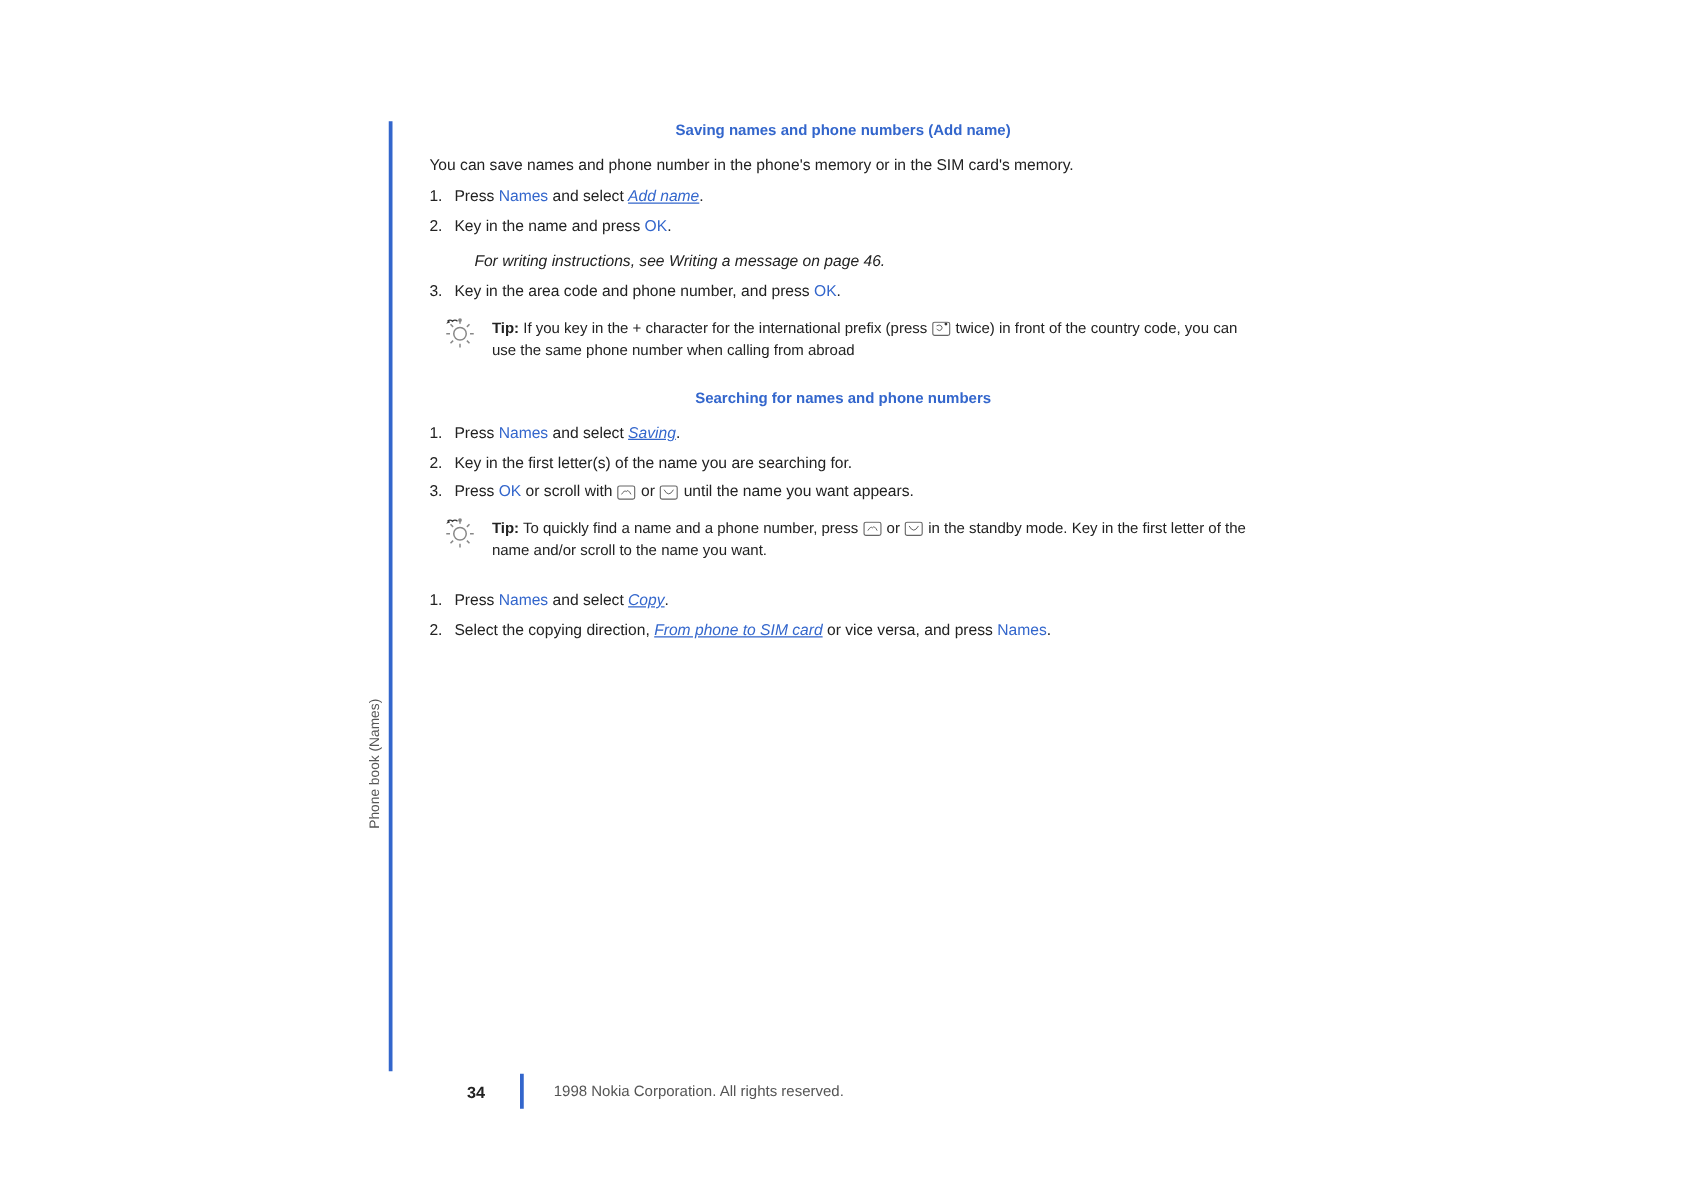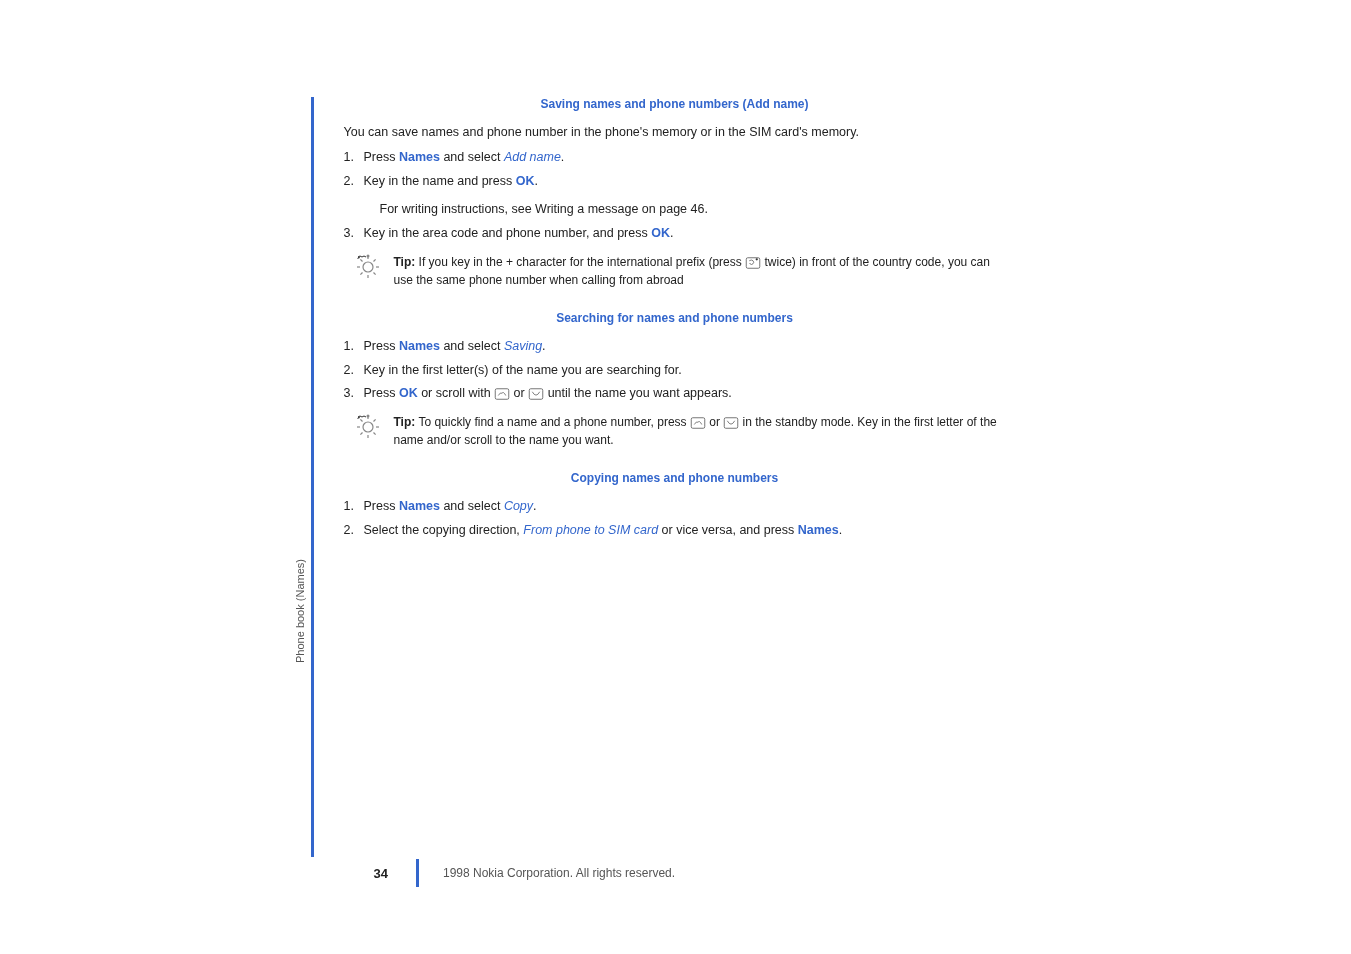--- a/index.html
+++ b/index.html
@@ -105,26 +105,27 @@
 
     .numbered-list li .num {
       position: absolute;
       left: 0;
       font-weight: normal;
     }
 
     
     .blue-bold {
       color: #3366cc;
-      font-weight: bold;
+      font-weight: normal;
     }
 
     .blue-italic {
       color: #3366cc;
       font-style: italic;
+      text-decoration: underline;
     }
 
     
     .tip-box {
       display: flex;
       align-items: flex-start;
       margin: 8px 0 14px 0;
       padding-left: 10px;
     }
 
@@ -177,20 +178,21 @@
 
     .footer-text {
       font-size: 12px;
       color: #555;
     }
 
     
     .indented {
       padding-left: 36px;
       margin-bottom: 5px;
+      font-style: italic;
     }
 
     svg.tip-svg {
       width: 28px;
       height: 28px;
     }
 
     svg.phone-svg {
       width: 16px;
       height: 12px;
@@ -324,21 +326,20 @@
             <svg class="phone-svg" viewBox="0 0 20 16">
               <rect x="1" y="1" width="18" height="14" rx="2" fill="none" stroke="#666" stroke-width="1.2"></rect>
               <path d="M5 5 Q10 14 15 5" fill="none" stroke="#555" stroke-width="1"></path>
             </svg>
             in the standby mode. Key in the first letter of the name and/or scroll to the name you want.
           </div>
         </div>
       </div>
 
       <div class="section">
-        <div class="section-heading">Copying names and phone numbers</div>
 
         <ol class="numbered-list">
           <li>
             <span class="num">1.</span>
             Press <span class="blue-bold">Names</span> and select <span class="blue-italic">Copy</span>.
           </li>
           <li>
             <span class="num">2.</span>
             Select the copying direction, <span class="blue-italic">From phone to SIM card</span> or vice versa, and press <span class="blue-bold">Names</span>.
           </li>

